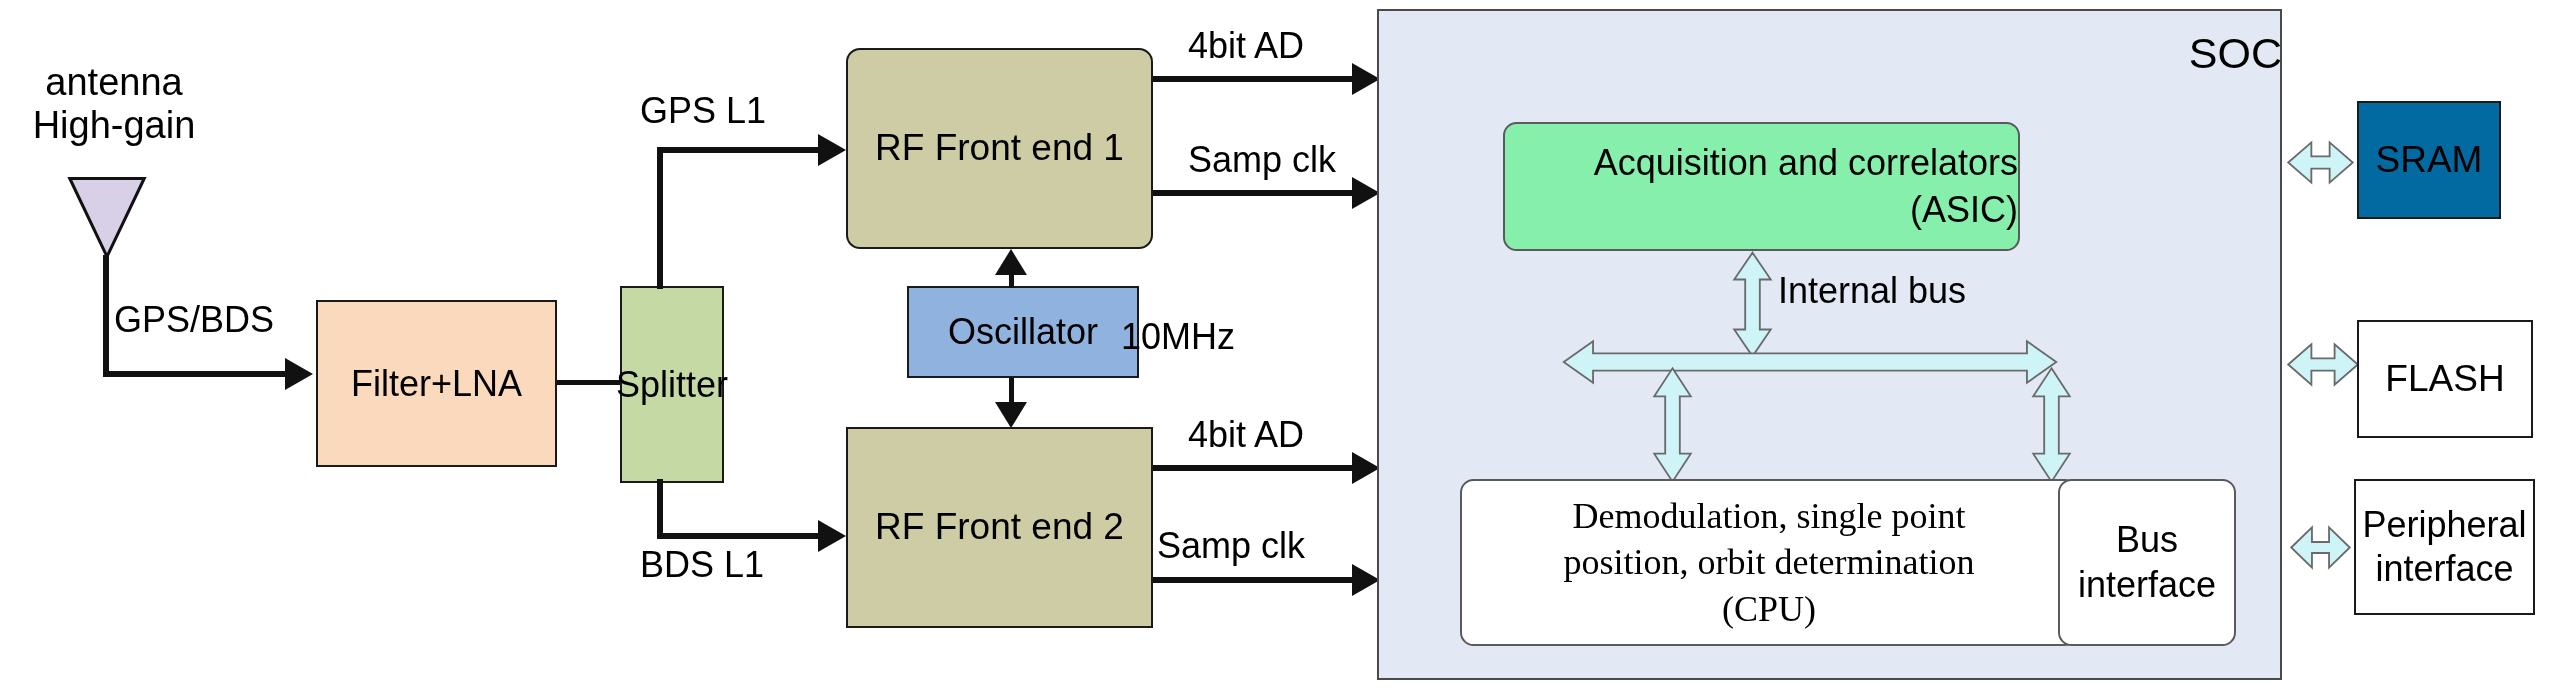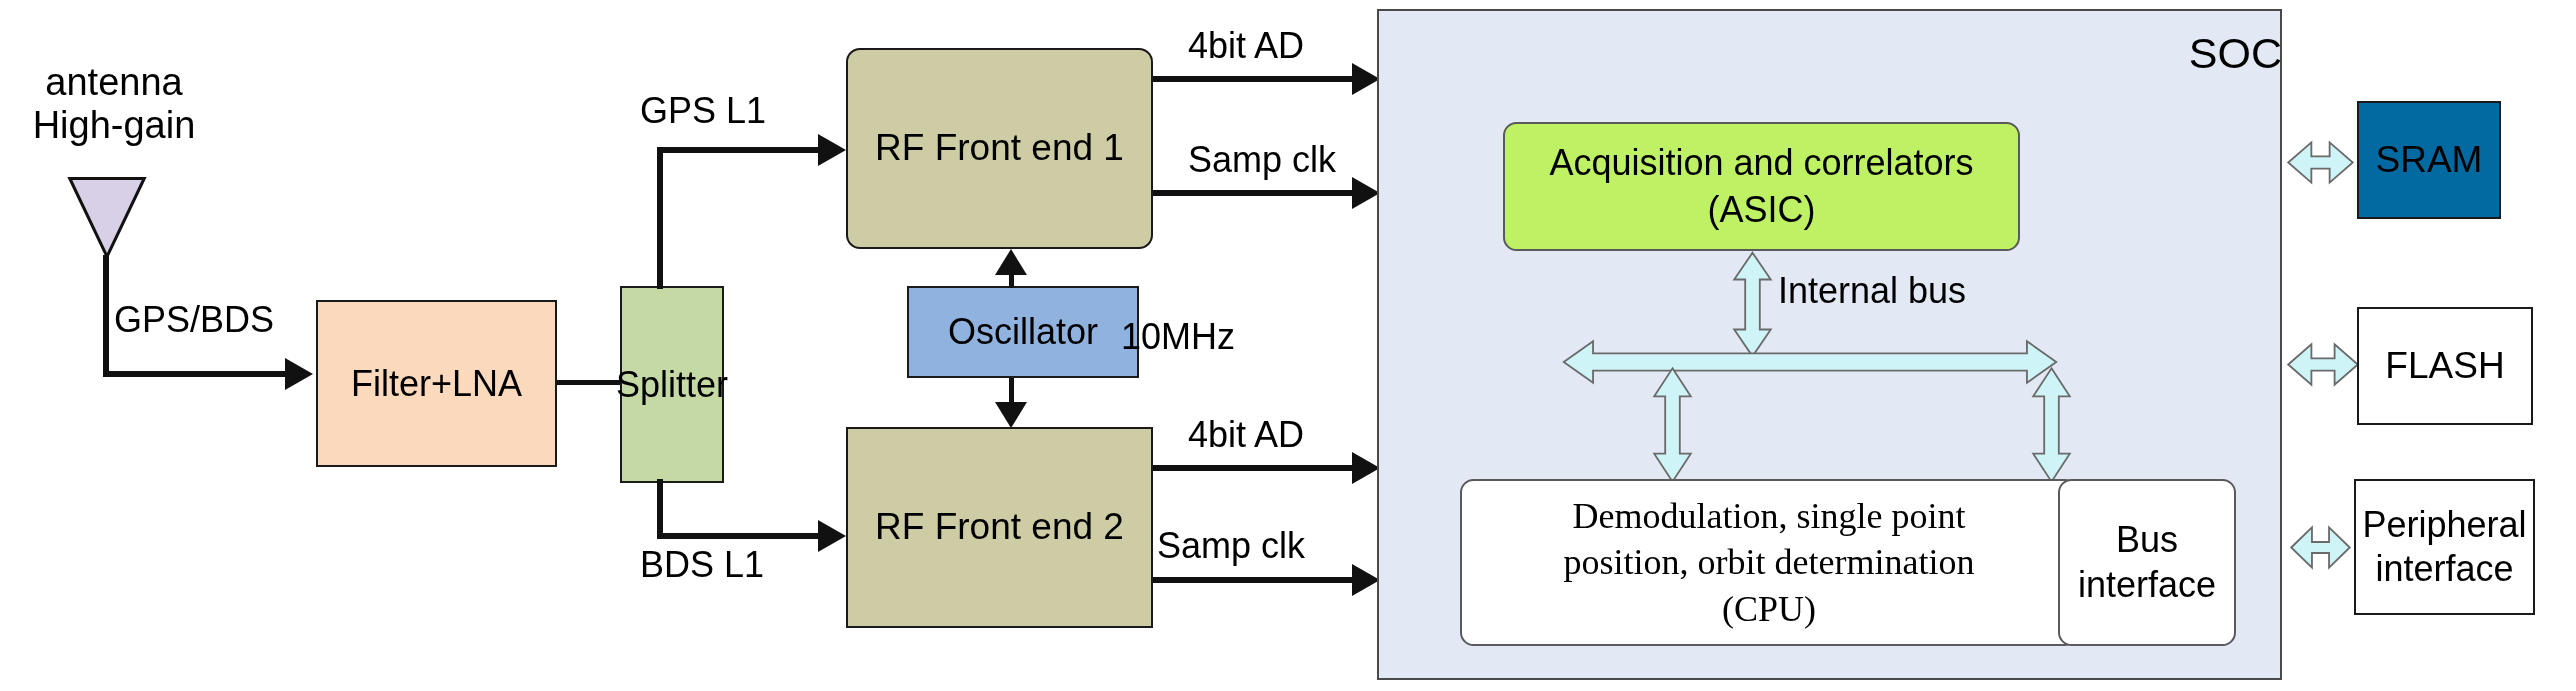--- a/index.html
+++ b/index.html
@@ -120,22 +120,22 @@
   <div class="wire" style="left:1153px;top:577px;width:206px;height:6.1px;"></div>
   <div class="arrowR" style="left:1352px;top:564px;"></div>
   <div class="lbl" style="left:1157px;top:526px;font-size:36px;">Samp clk</div>
 
   <div style="position:absolute;left:1377px;top:8.6px;width:905px;height:671px;
               box-sizing:border-box;background:#E2E9F5;border:2.4px solid #4a4a4a;"></div>
 
   <div class="lbl" style="left:1377px;top:29px;width:905px;text-align:right;font-size:43px;">SOC</div>
 
   <div style="position:absolute;left:1503px;top:122px;width:517px;height:129px;
-              box-sizing:border-box;background:#bef264;border:2.4px solid #5a5a5a;border-radius:13.5px;
-              display:flex;flex-direction:column;align-items:center;justify-content:center;
+              box-sizing:border-box;background:#86efac;border:2.4px solid #5a5a5a;border-radius:13.5px;
+              display:flex;flex-direction:column;align-items:flex-end;justify-content:center;
               font-size:36px;line-height:1.28;color:#000;text-align:center;">
     <div>Acquisition and correlators</div>
     <div>(ASIC)</div>
   </div>
 
   <div class="cyan" style="left:1733px;top:251px;width:39px;height:107px;">
     <svg width="39" height="107" viewBox="0 0 64 174">
       <polygon points="32,2 62,46 44,46 44,128 62,128 32,172 2,128 20,128 20,46 2,46"></polygon>
     </svg>
   </div>
@@ -182,21 +182,21 @@
       <polygon points="2,35 40,2 40,25 70,25 70,2 108,35 70,68 70,45 40,45 40,68"></polygon>
     </svg>
   </div>
   <div class="box" style="left:2357px;top:101px;width:144px;height:118px;background:#0369a1;font-size:37px;">SRAM</div>
 
   <div class="cyan" style="left:2287px;top:343px;width:72px;height:43px;">
     <svg width="72" height="43" viewBox="0 0 118 70">
       <polygon points="2,35 40,2 40,25 78,25 78,2 116,35 78,68 78,45 40,45 40,68"></polygon>
     </svg>
   </div>
-  <div class="box" style="left:2357px;top:307px;width:176px;height:118px;background:#FFFFFF;font-size:37px;">FLASH</div>
+  <div class="box" style="left:2357px;top:320px;width:176px;height:118px;background:#FFFFFF;font-size:37px;">FLASH</div>
 
   <div class="cyan" style="left:2290px;top:526px;width:61px;height:43px;">
     <svg width="61" height="43" viewBox="0 0 100 70">
       <polygon points="2,35 36,2 36,26 64,26 64,2 98,35 64,68 64,44 36,44 36,68"></polygon>
     </svg>
   </div>
   <div style="position:absolute;left:2354px;top:479px;width:181px;height:136px;
               box-sizing:border-box;background:#FFFFFF;border:2.4px solid #1a1a1a;
               display:flex;flex-direction:column;align-items:center;justify-content:center;
               font-size:36px;line-height:1.22;color:#000;text-align:center;">

